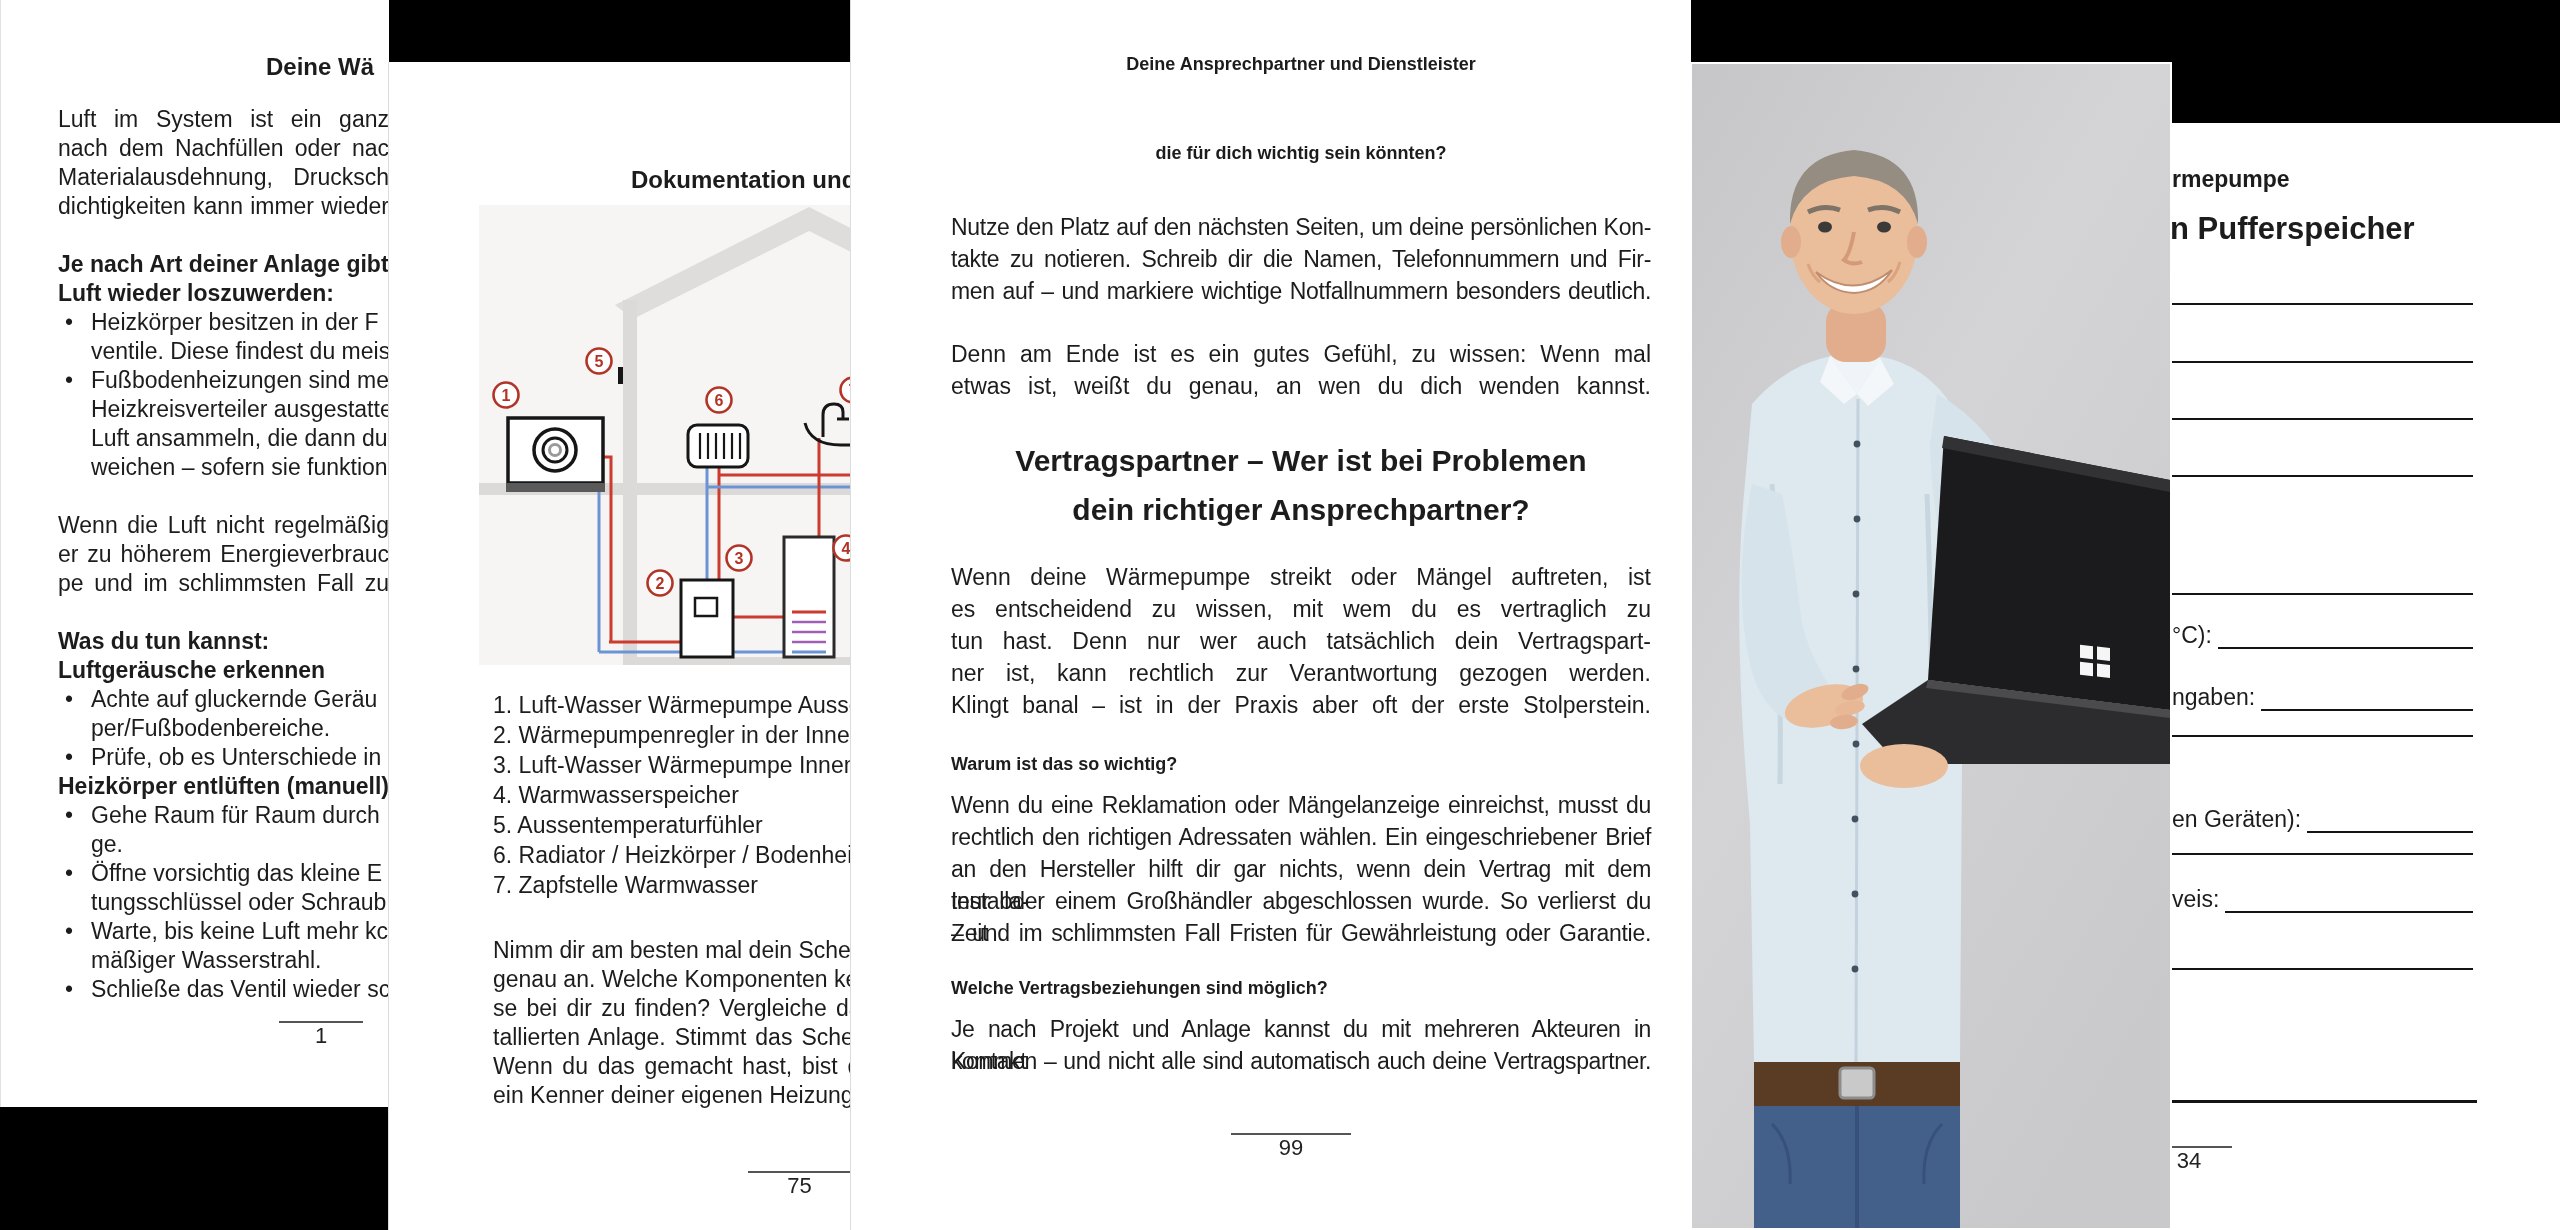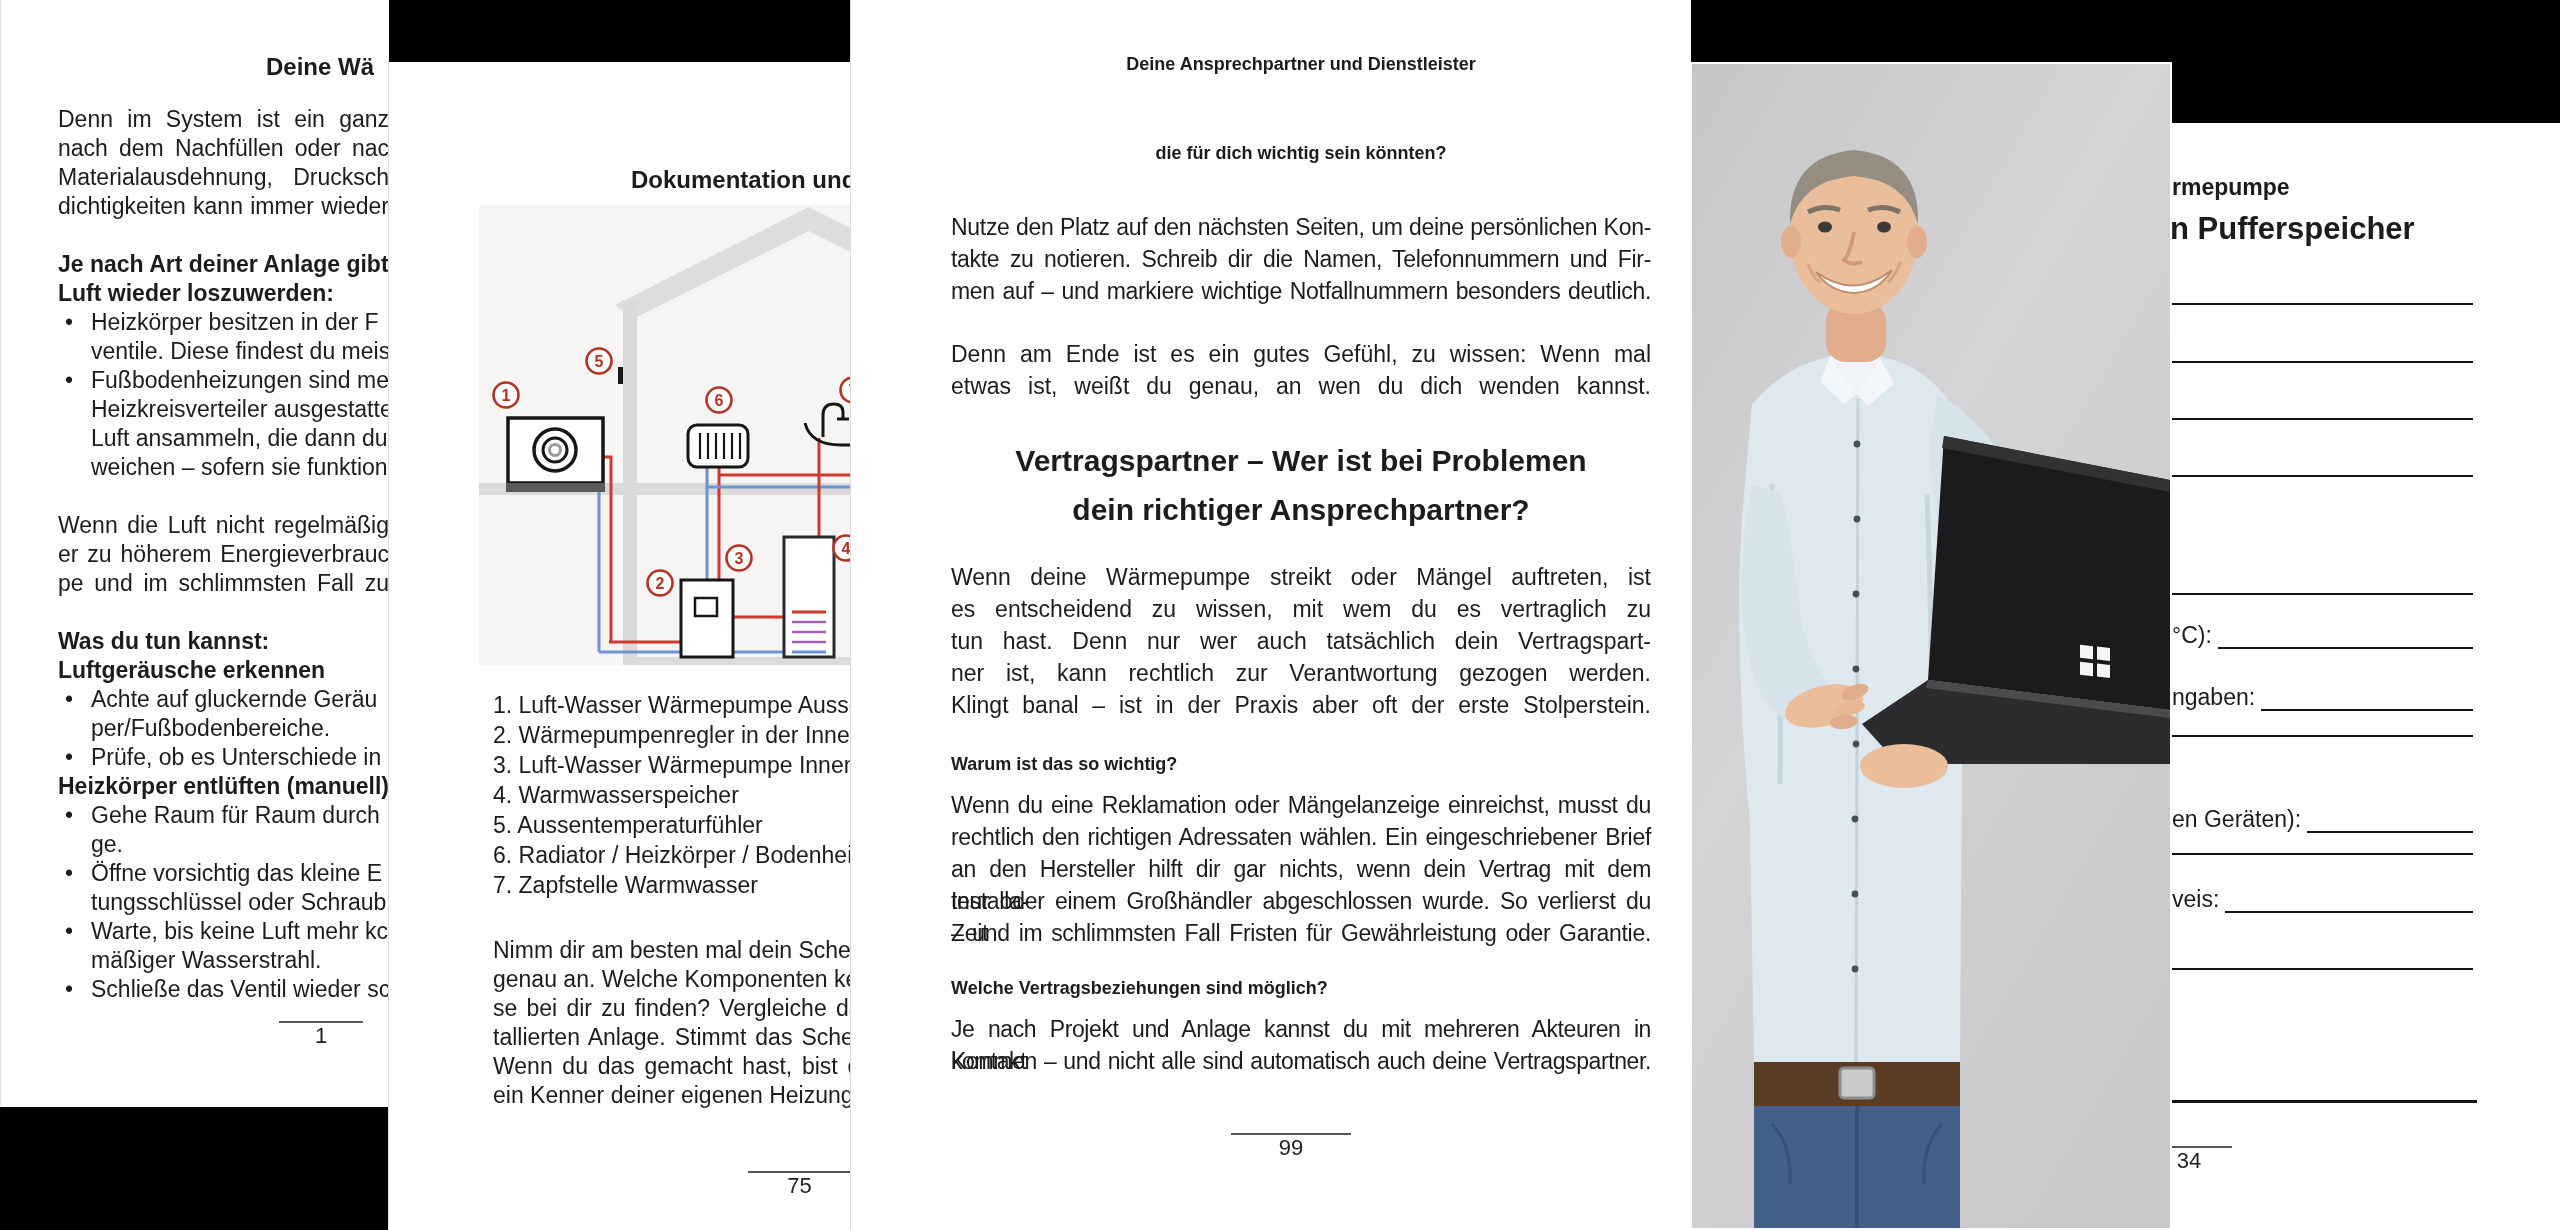--- a/index.html
+++ b/index.html
@@ -30,21 +30,21 @@
   
   #page3{left:850px;top:0;width:840px;height:1230px;border-left:1px solid #dcdcdc;}
   .col3{position:absolute;left:100px;width:700px;}
   .c{text-align:center;}
   .p3line{height:32px;line-height:32px;font-size:23px;}
   .pj .p3line{text-align:justify;text-align-last:justify;}
   .p3b{font-weight:bold;font-size:18px;}
   .p3h2{font-weight:bold;font-size:30px;height:47px;line-height:47px;text-align:center;}
   
   #page4{left:1700px;top:123px;width:860px;height:1107px;}
-  #p4-h1{position:absolute;left:472px;top:43px;font-size:23px;font-weight:bold;white-space:nowrap;margin-top:8px;}
+  #p4-h1{position:absolute;left:472px;top:43px;font-size:23px;font-weight:bold;white-space:nowrap;}
   #p4-h2{position:absolute;left:470px;top:88px;font-size:31px;font-weight:bold;white-space:nowrap;}
   .wline{position:absolute;left:472px;width:301px;height:0;border-top:2px solid #141414;}
   .frow{position:absolute;left:472px;width:301px;display:flex;align-items:flex-end;font-size:23px;}
   .frow .flab{white-space:nowrap;padding-right:6px;}
   .frow .ffill{flex:1;border-bottom:2px solid #141414;height:26px;}
   
   .footer{position:absolute;display:flex;flex-direction:column;align-items:center;}
   .footer .rule{width:100%;border-top:2px solid #555;}
   .footer .num{font-size:22px;line-height:26px;color:#222;}
   
@@ -54,21 +54,21 @@
   svg text{font-family:"Liberation Sans",sans-serif;}
 </style>
 </head>
 <body>
 
 <div id="screen">
 
   <div class="page" id="page1">
     <div id="p1-heading">Deine Wä</div>
     <div class="lines">
-        <div class="ln s-j"><span>Denn im System ist ein ganz</span></div>
+        <div class="ln s-j"><span>Luft im System ist ein ganz</span></div>
         <div class="ln s-j"><span>nach dem Nachfüllen oder nac</span></div>
         <div class="ln s-j"><span>Materialausdehnung, Drucksch</span></div>
         <div class="ln s-j"><span>dichtigkeiten kann immer wieder</span></div>
         <div class="ln s-gap"><span></span></div>
         <div class="ln s-b"><span>Je nach Art deiner Anlage gibt</span></div>
         <div class="ln s-b"><span>Luft wieder loszuwerden:</span></div>
         <div class="ln s-li"><span class="blt">•</span><span>Heizkörper besitzen in der F</span></div>
         <div class="ln s-cont"><span>ventile. Diese findest du meis</span></div>
         <div class="ln s-li"><span class="blt">•</span><span>Fußbodenheizungen sind me</span></div>
         <div class="ln s-cont"><span>Heizkreisverteiler ausgestatte</span></div>

